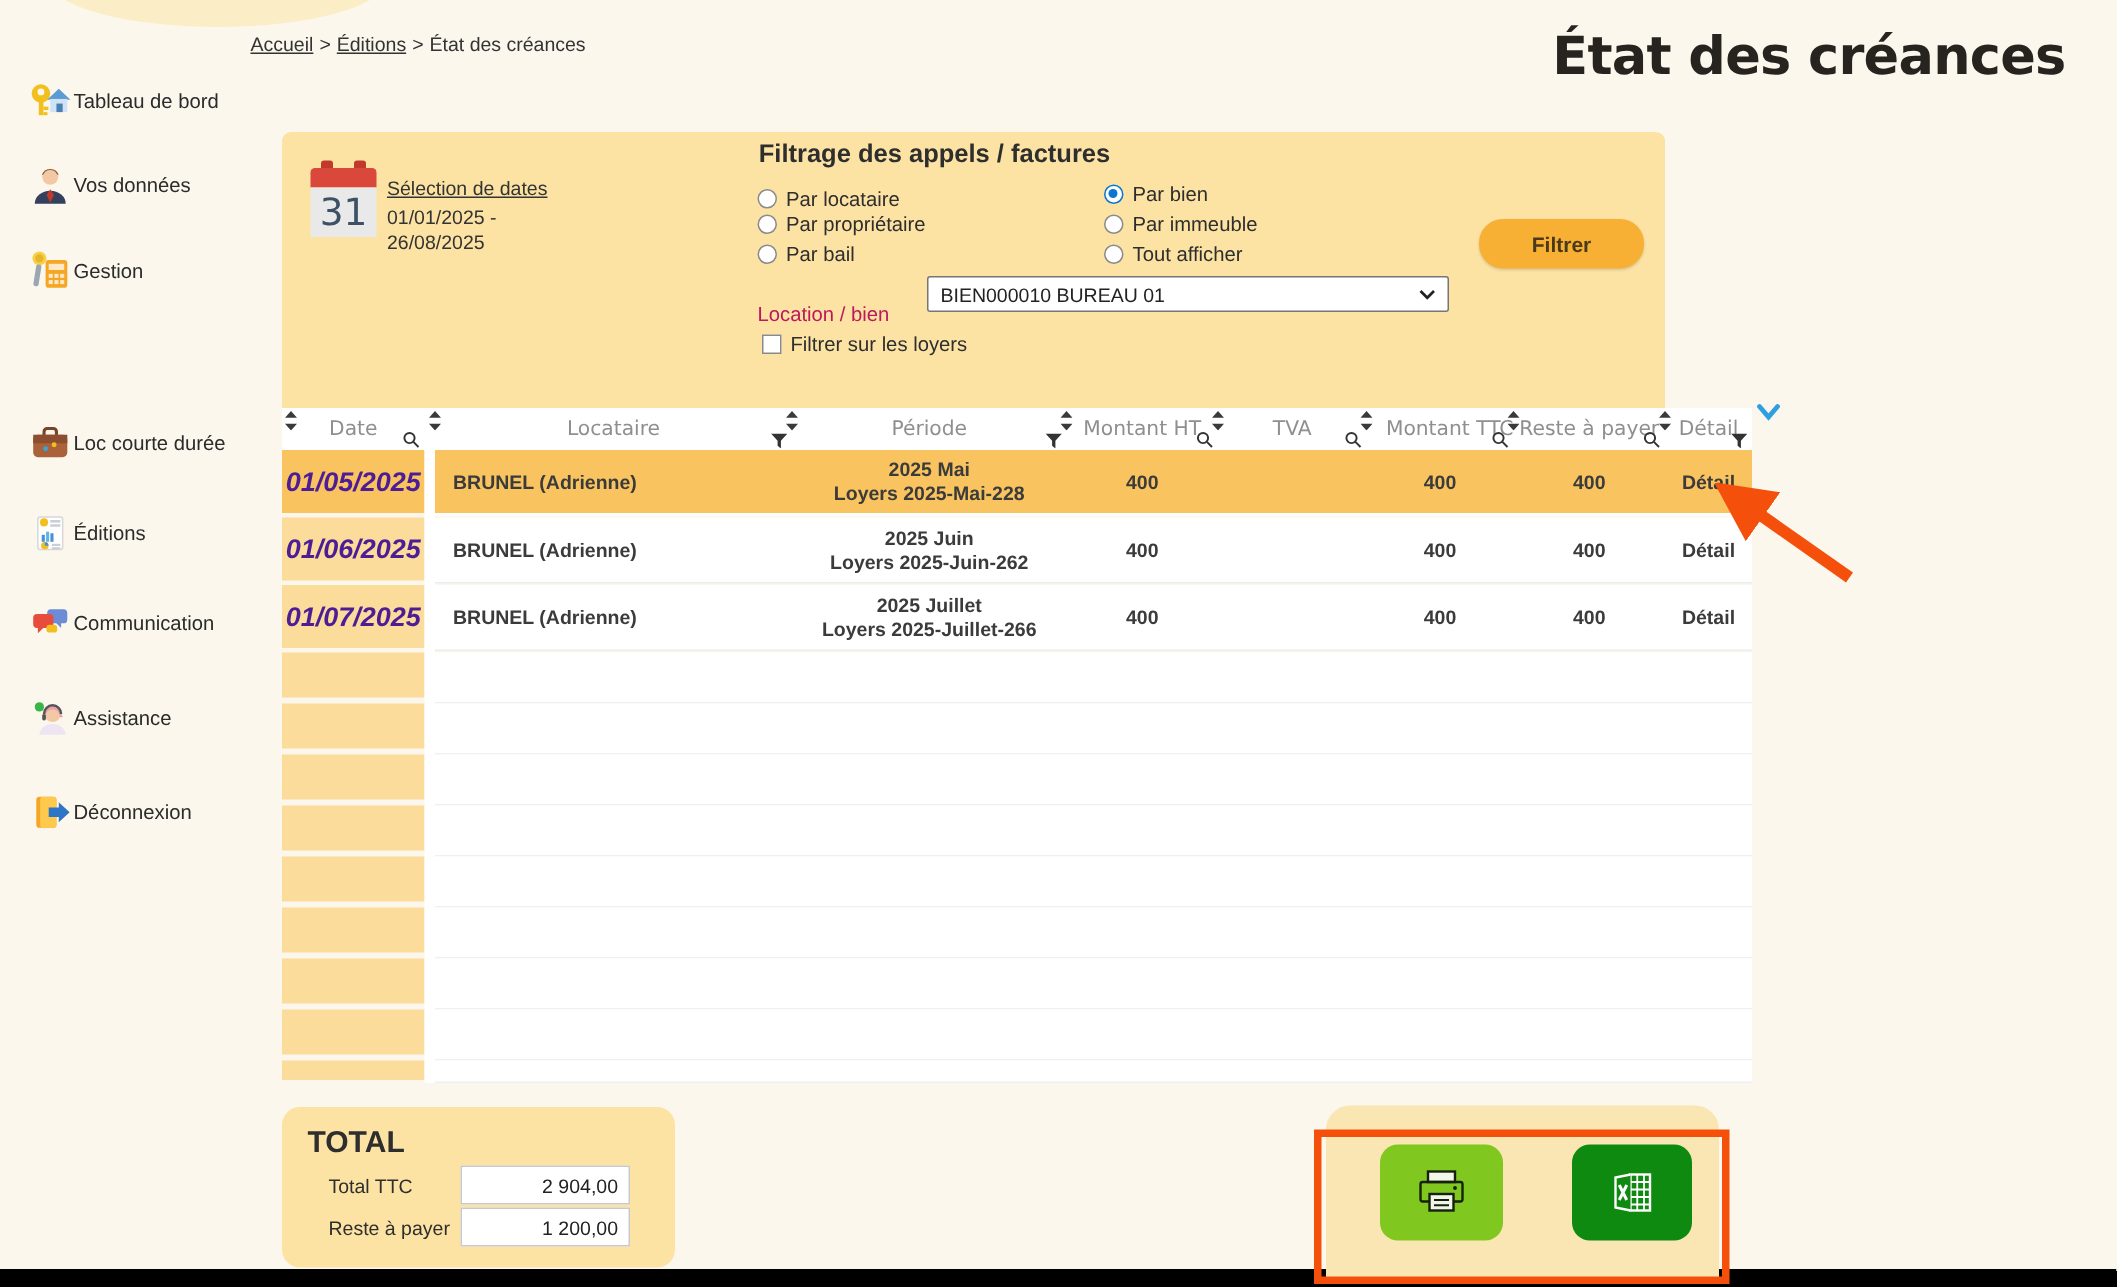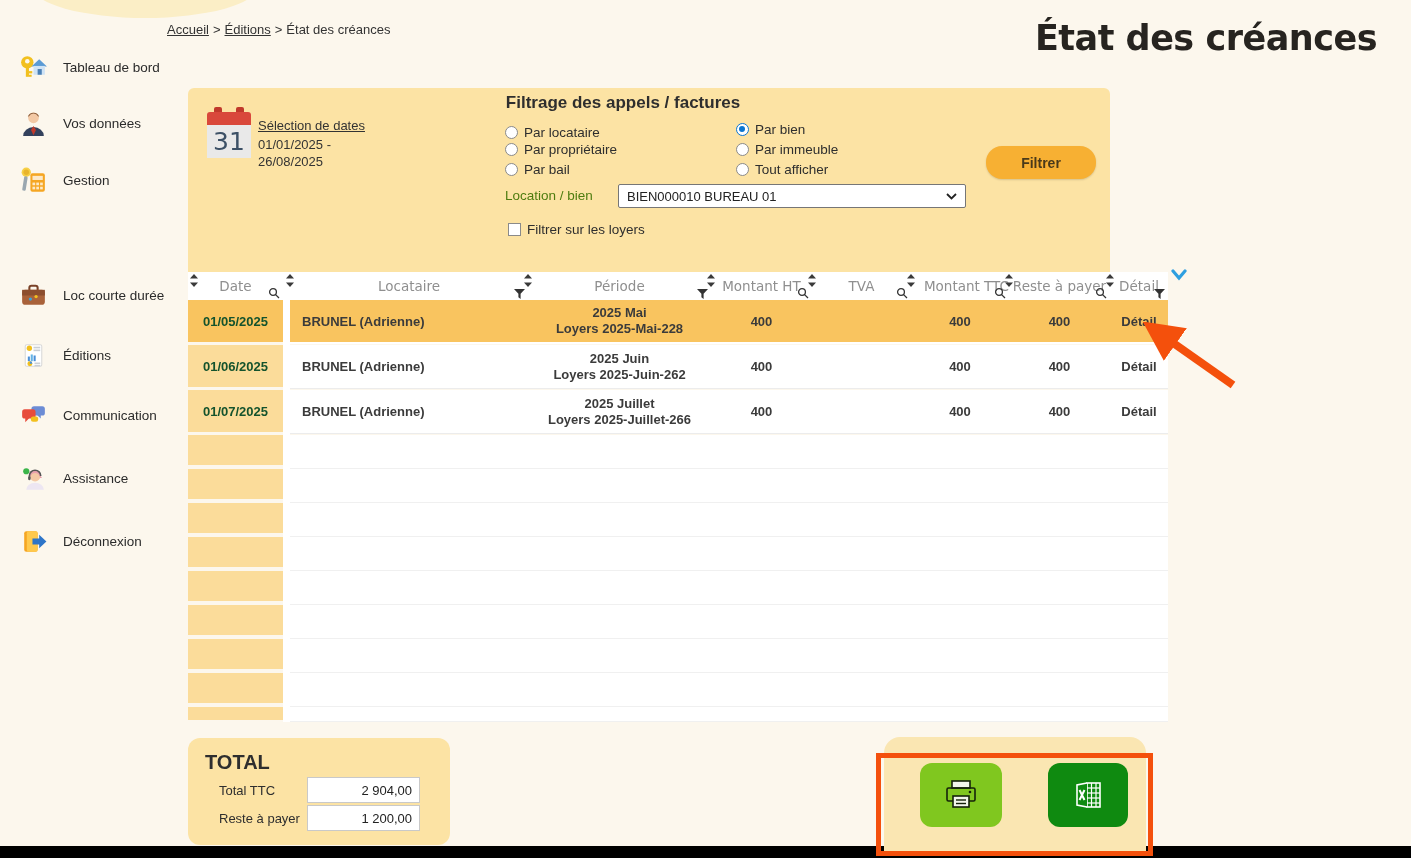--- a/index.html
+++ b/index.html
@@ -12,41 +12,41 @@
   
   .breadcrumb{position:absolute;left:167px;top:22px;font-size:13px;color:#333;}
   .breadcrumb a{color:#333;text-decoration:underline;cursor:pointer;}
   .breadcrumb .sep{margin:0 4px;}
 
   
   .page-title{position:absolute;right:34px;top:18px;font-family:"DejaVu Sans",sans-serif;
     font-weight:800;font-size:35px;color:#272420;letter-spacing:-0.5px;}
 
   
-  .side-item{position:absolute;left:18px;display:flex;align-items:center;gap:14px;height:34px;cursor:pointer;}
+  .side-item{position:absolute;left:18px;display:flex;align-items:center;gap:0;height:34px;cursor:pointer;}
   .side-item .lbl{font-size:13.5px;color:#2b2b2b;}
   .side-item svg{width:31px;height:31px;}
 
   
   .filter-panel{position:absolute;left:188px;top:88px;width:922px;height:208px;background:#FCE3A4;border-radius:6px;}
   .filter-title{position:absolute;left:0;top:5px;width:870px;text-align:center;font-size:17px;font-weight:bold;color:#2e2e2e;}
   .cal{position:absolute;left:19px;top:24px;width:44px;height:46px;}
   .cal .tab{position:absolute;top:-5px;width:8px;height:12px;background:#C0392B;border-radius:2px;}
   .cal .bar{position:absolute;left:0;top:0;width:44px;height:13px;background:#D9483B;border-radius:3px 3px 0 0;}
   .cal .bodyc{position:absolute;left:0;top:13px;width:44px;height:33px;background:#E9E9E9;
     display:flex;align-items:center;justify-content:center;font-size:25px;color:#3D5166;font-family:"DejaVu Sans",sans-serif;}
   .date-link{position:absolute;left:70px;top:30px;font-size:13px;color:#333;text-decoration:underline;cursor:pointer;}
   .date-l1{position:absolute;left:70px;top:49px;font-size:13px;color:#333;}
   .date-l2{position:absolute;left:70px;top:66px;font-size:13px;color:#333;}
   .radio-row{position:absolute;display:flex;align-items:center;gap:6px;height:16px;cursor:pointer;}
   .radio{width:13px;height:13px;border:1px solid #8a8a8a;border-radius:50%;background:#fff;box-sizing:border-box;}
   .radio.checked{border:1.5px solid #0B76D1;position:relative;}
   .radio.checked::after{content:"";position:absolute;left:2px;top:2px;width:6px;height:6px;border-radius:50%;background:#0B76D1;}
   .radio-lbl{font-size:13.5px;color:#2e2e2e;}
-  .locbien-lbl{position:absolute;left:317px;top:100px;font-size:13.5px;color:#4d7c0f;}
+  .locbien-lbl{position:absolute;left:317px;top:114px;font-size:13.5px;color:#be185d;}
   .select-box{position:absolute;left:430px;top:96px;width:348px;height:24px;background:#fff;border:1px solid #767676;
     border-radius:2px;display:flex;align-items:center;padding:0 8px;font-size:13px;color:#222;box-sizing:border-box;cursor:pointer;}
   .select-box .chev{margin-left:auto;}
   .chk-row{position:absolute;left:320px;top:134px;display:flex;align-items:center;gap:6px;cursor:pointer;}
   .checkbox{width:13px;height:13px;border:1px solid #8a8a8a;background:#fff;box-sizing:border-box;}
   .chk-lbl{font-size:13.5px;color:#2e2e2e;}
   .filter-btn{position:absolute;left:798px;top:58px;width:110px;height:33px;border:none;border-radius:16px;
     background:#F7B033;font-size:14px;font-weight:bold;color:#4a3a1a;cursor:pointer;box-shadow:0 1px 2px rgba(0,0,0,0.15);}
 
   
@@ -62,21 +62,21 @@
   .c-per{width:183px;flex:none;}
   .c-ht{width:101px;flex:none;}
   .c-tva{width:99px;flex:none;}
   .c-ttc{width:98px;flex:none;justify-content:flex-end;}
   .c-rap{width:101px;flex:none;}
   .c-det{width:58px;flex:none;}
 
   .tbody{position:absolute;left:188px;top:300px;width:980px;}
   .trow{display:flex;height:45px;}
   .trow .date-chip{width:95px;flex:none;height:42px;margin-bottom:3px;display:flex;align-items:center;justify-content:center;
-    font-weight:bold;font-size:13px;color:#14532d;}
+    font-weight:bold;font-size:18px;color:#4c1d95;font-style:italic;}
   .trow .content{display:flex;flex:1;height:44px;border-bottom:1px solid #ececec;box-sizing:border-box;}
   .dcell{display:flex;align-items:center;justify-content:center;font-weight:bold;font-size:13px;color:#3b3b3b;box-sizing:border-box;}
   .dcell.left{justify-content:flex-start;padding-left:12px;}
   .dcell .two{text-align:center;line-height:16px;}
   .row-hl .date-chip{background:#F9C45F;}
   .row-hl .content{background:#F9C45F;border-bottom:2px solid #fff;}
   .row-n .date-chip{background:#FBDC9A;}
   .row-n .content{background:#fff;}
   .detail-link{cursor:pointer;}
 

